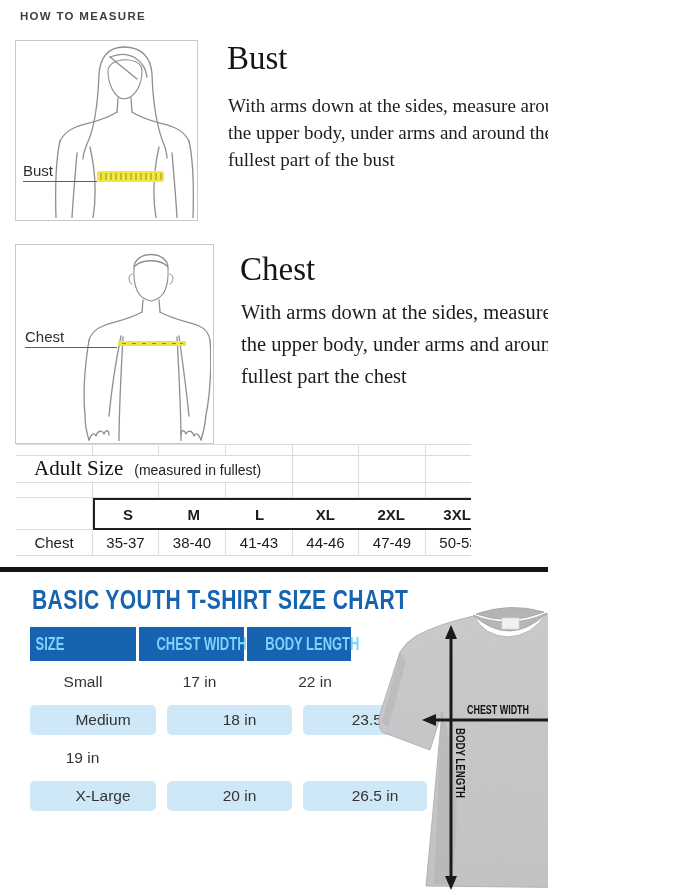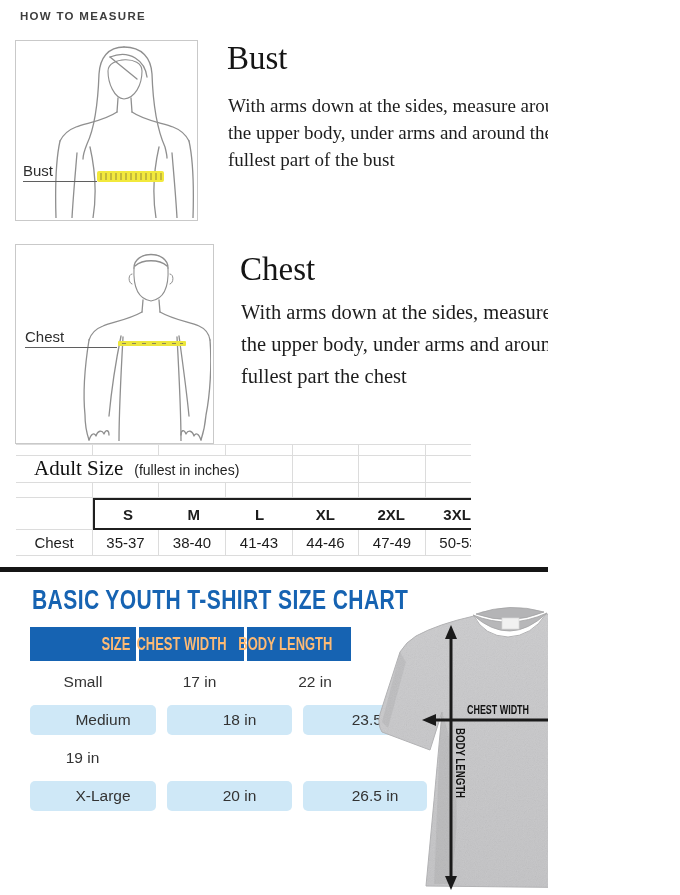--- a/index.html
+++ b/index.html
@@ -35,21 +35,21 @@
   .hdr-box span{display:flex;align-items:center;justify-content:center;font-weight:bold;font-size:15px;}
   .rowlab{font-size:15px;}
 
   
   .divider{left:0;top:567px;width:680px;height:5px;background:#151515;}
 
   
   .cond{display:inline-block;font-weight:bold;white-space:nowrap;transform:scaleX(0.78);}
   .youth-title{left:32px;top:585px;font-size:27px;color:#1663b2;transform-origin:left center;letter-spacing:.5px;}
   .y-header{left:30px;top:627px;display:flex;gap:3px;}
-  .y-header .hc{height:34px;background:#1663b2;color:#fdba74;display:flex;align-items:center;justify-content:flex-end;}
+  .y-header .hc{height:34px;background:#1663b2;color:#7dd3fc;display:flex;align-items:center;justify-content:flex-start;}
   .y-header .hc .cond{font-size:18px;transform:scaleX(0.72);}
   .c1{width:106px;} .c2{width:105px;} .c3{width:104px;}
   .y-rows{left:30px;top:667px;}
   .y-row{display:flex;gap:11px;margin-bottom:8px;}
   .y-row .cell{height:30px;display:flex;align-items:center;justify-content:center;
                font-size:15.5px;color:#333;}
   .y-row.shaded .cell{background:#cfe8f7;border-radius:5px;padding-left:20px;}
 
   
   .shirt{left:372px;top:592px;}
@@ -143,21 +143,21 @@
       <div class="gc top"></div>
         <div class="gc top"></div>
         <div class="gc top"></div>
         <div class="gc top"></div>
         <div class="gc top"></div>
         <div class="gc top"></div>
         <div class="gc top"></div>
 
       <div class="gc title-cell">
         <span class="at-title">Adult Size</span>
-        <span class="at-sub">(fullest in inches)</span>
+        <span class="at-sub">(measured in fullest)</span>
       </div>
       <div class="gc"></div>
         <div class="gc"></div>
         <div class="gc"></div>
 
       <div class="gc"></div>
         <div class="gc"></div>
         <div class="gc"></div>
         <div class="gc"></div>
         <div class="gc"></div>

